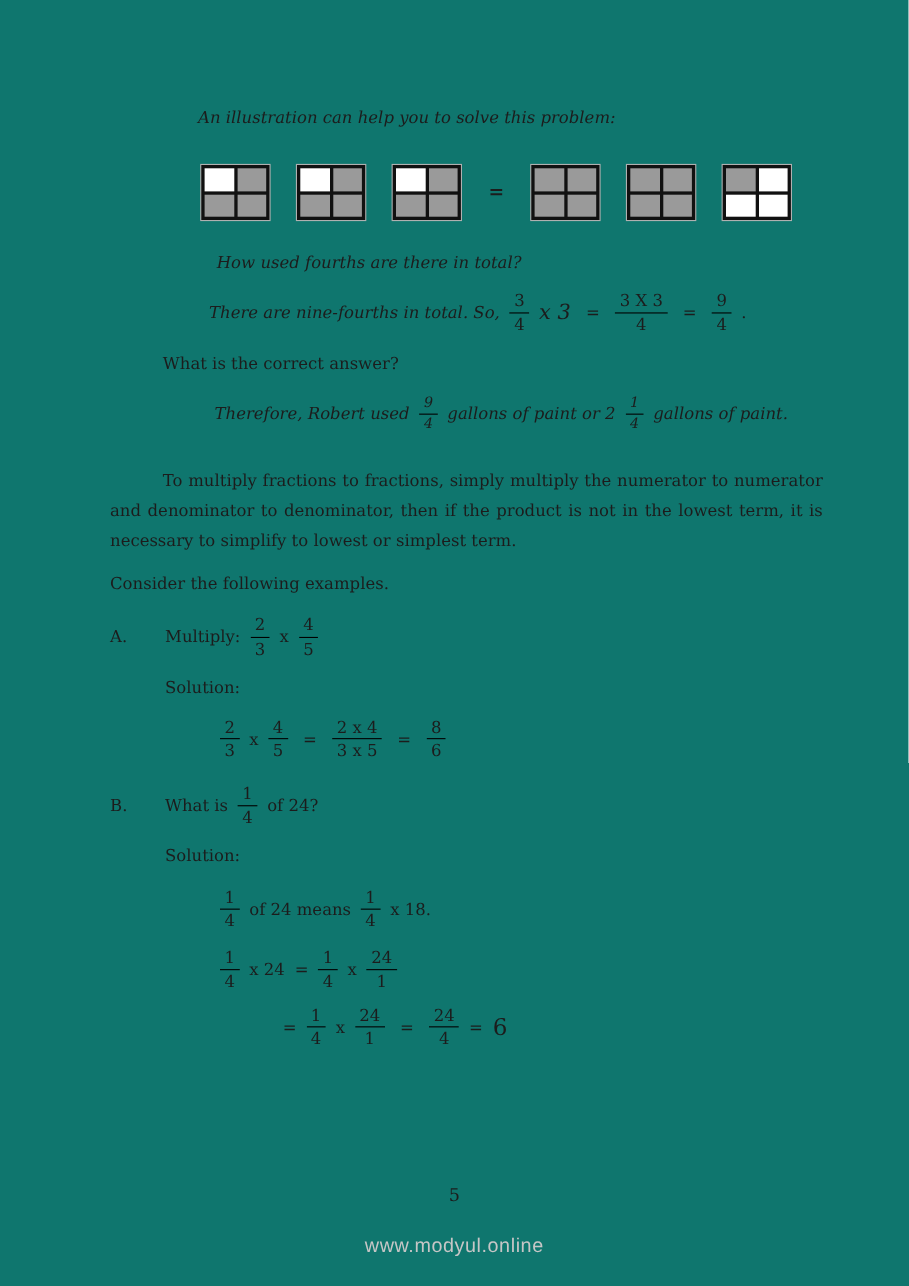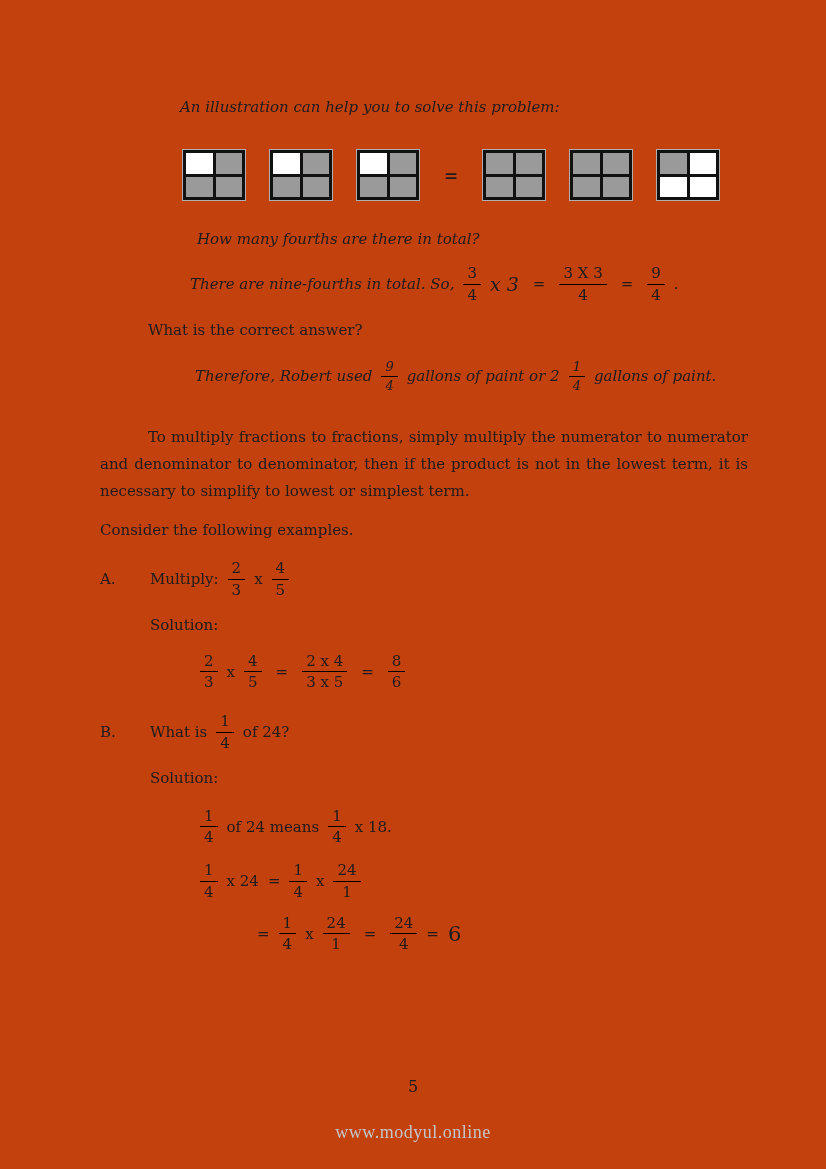--- a/index.html
+++ b/index.html
@@ -1,21 +1,21 @@
 <!DOCTYPE html>
 <html style="--shade: #9a9a9a;"><head>
 <meta charset="utf-8">
 <style>
   html, body { margin: 0; padding: 0; background: #ffffff; }
   .page {
     position: relative;
     width: 826px;
     height: 1169px;
     margin: 0 auto;
-    background: #c2410c;
+    background: #0f766e;
     font-family: "DejaVu Serif", "Liberation Serif", serif;
     color: #1c1c1c;
     font-size: 15px;
     overflow: hidden;
   }
   .content { padding: 98px 78px 0 100px; }
 
   .it  { font-style: italic; }
   .big { font-size: 19px; }
   .big6 { font-size: 21px; }
@@ -90,21 +90,21 @@
     top: 1077px;
     left: 0; right: 0;
     text-align: center;
     font-size: 16px;
   }
   .watermark {
     position: absolute;
     top: 1122px;
     left: 0; right: 0;
     text-align: center;
-    font-family: Liberation Serif, serif;
+    font-family: Liberation Sans, sans-serif;
     font-size: 18px;
     letter-spacing: 0.5px;
     color: #c6c6c6;
   }
 </style>
 </head>
 <body>
 
 <div class="page">
   <div class="content">
@@ -144,21 +144,21 @@
           <span class="cell shaded"></span>
         </span>
         <span class="grid2x2">
           <span class="cell shaded"></span>
           <span class="cell"></span>
           <span class="cell"></span>
           <span class="cell"></span>
         </span>
       </div>
 
-    <p class="question">How many fourths are there in total?</p>
+    <p class="question">How used fourths are there in total?</p>
 
     <div class="eq-line answer-line">
         <span class="tok it">There are nine-fourths in total. So,</span>
         <span class="frac">
           <span class="num">3</span>
           <span class="den">4</span>
         </span>
         <span class="tok it big">x 3</span>
         <span class="tok sp">=</span>
         <span class="frac">

